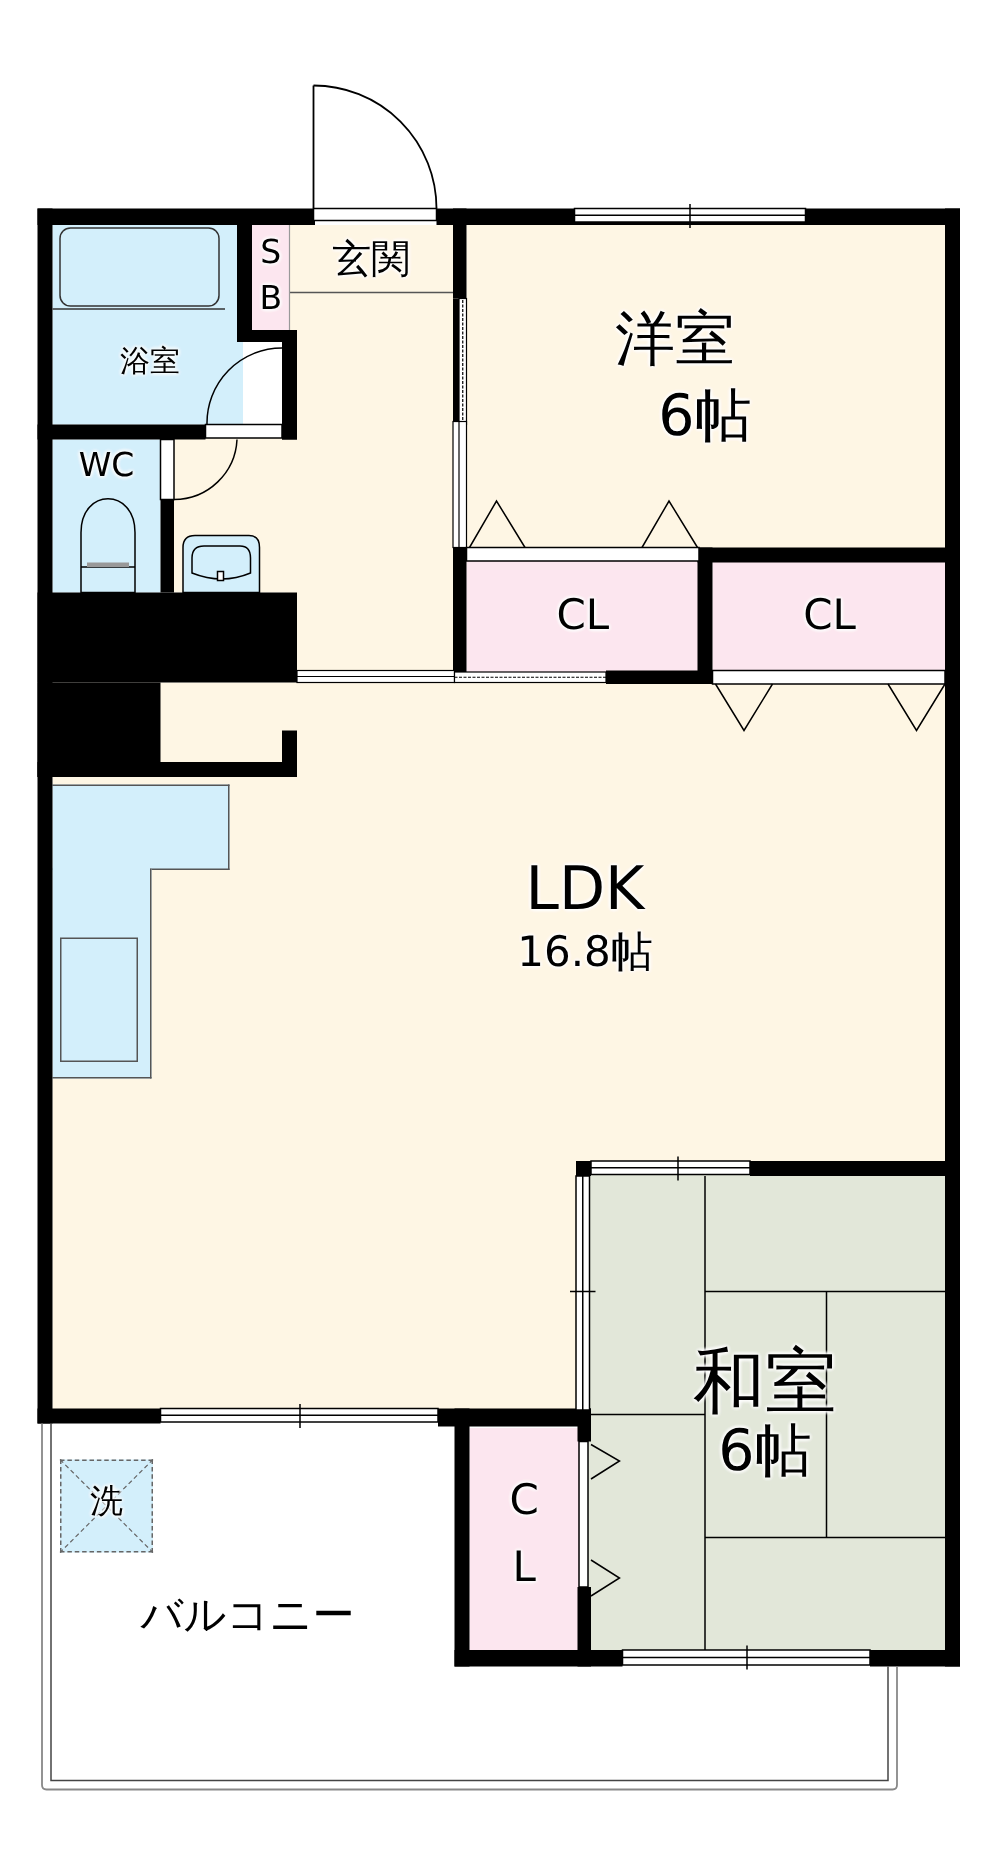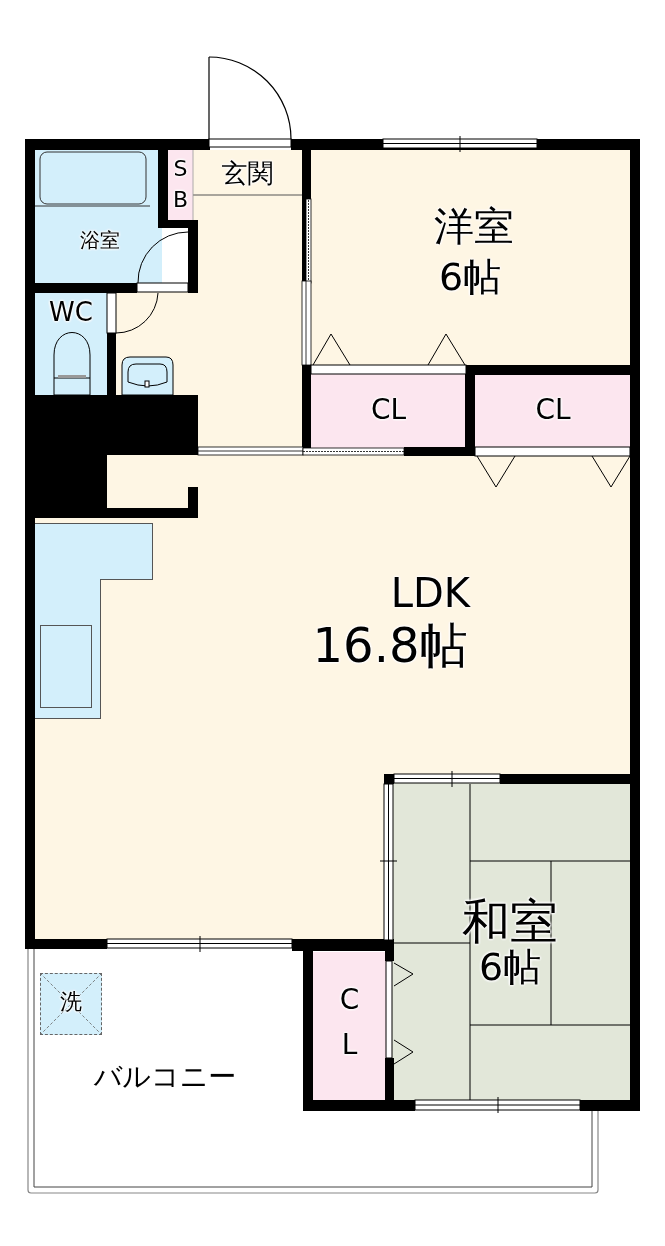--- a/index.html
+++ b/index.html
@@ -201,30 +201,30 @@
   <g stroke="#666" stroke-width="0.8" stroke-dasharray="3,2" fill="none">
     <line x1="40" y1="973" x2="102" y2="1035"></line>
     <line x1="102" y1="973" x2="40" y2="1035"></line>
   </g>
 </svg>
 
 <div class="label" style="left:60px;top:230px;width:80px;font-size:20px;">浴室</div>
 <div class="label" style="left:168px;top:157px;width:25px;font-size:22px;">S</div>
 <div class="label" style="left:168px;top:188px;width:25px;font-size:22px;">B</div>
 <div class="label" style="left:200px;top:160px;width:95px;font-size:26px;">玄関</div>
-<div class="label" style="left:38px;top:299px;width:66px;font-size:26px;">WC</div>
-
-<div class="label" style="left:404px;top:205px;width:140px;font-size:40px;">洋室</div>
+<div class="label" style="left:38px;top:299px;width:66px;font-size:22px;">WC</div>
+
+<div class="label" style="left:380px;top:205px;width:140px;font-size:40px;">洋室</div>
 <div class="label" style="left:400px;top:258px;width:140px;font-size:38px;">6帖</div>
 
 <div class="label" style="left:311px;top:395px;width:155px;font-size:28px;">CL</div>
 <div class="label" style="left:475px;top:395px;width:156px;font-size:28px;">CL</div>
 
-<div class="label" style="left:310px;top:572px;width:160px;font-size:40px;text-align:right;">LDK</div>
-<div class="label" style="left:290px;top:620px;width:200px;font-size:48px;">16.8帖</div>
+<div class="label" style="left:310px;top:572px;width:160px;font-size:40px;">LDK</div>
+<div class="label" style="left:290px;top:620px;width:200px;font-size:28px;">16.8帖</div>
 
 <div class="label" style="left:440px;top:896px;width:140px;font-size:48px;">和室</div>
 <div class="label" style="left:440px;top:948px;width:140px;font-size:38px;">6帖</div>
 
 <div class="label" style="left:313px;top:985px;width:73px;font-size:28px;">C</div>
 <div class="label" style="left:313px;top:1030px;width:73px;font-size:28px;">L</div>
 
 <div class="label" style="left:40px;top:990px;width:62px;font-size:22px;">洗</div>
 <div class="label" style="left:70px;top:1062px;width:190px;font-size:28px;">バルコニー</div>
 

